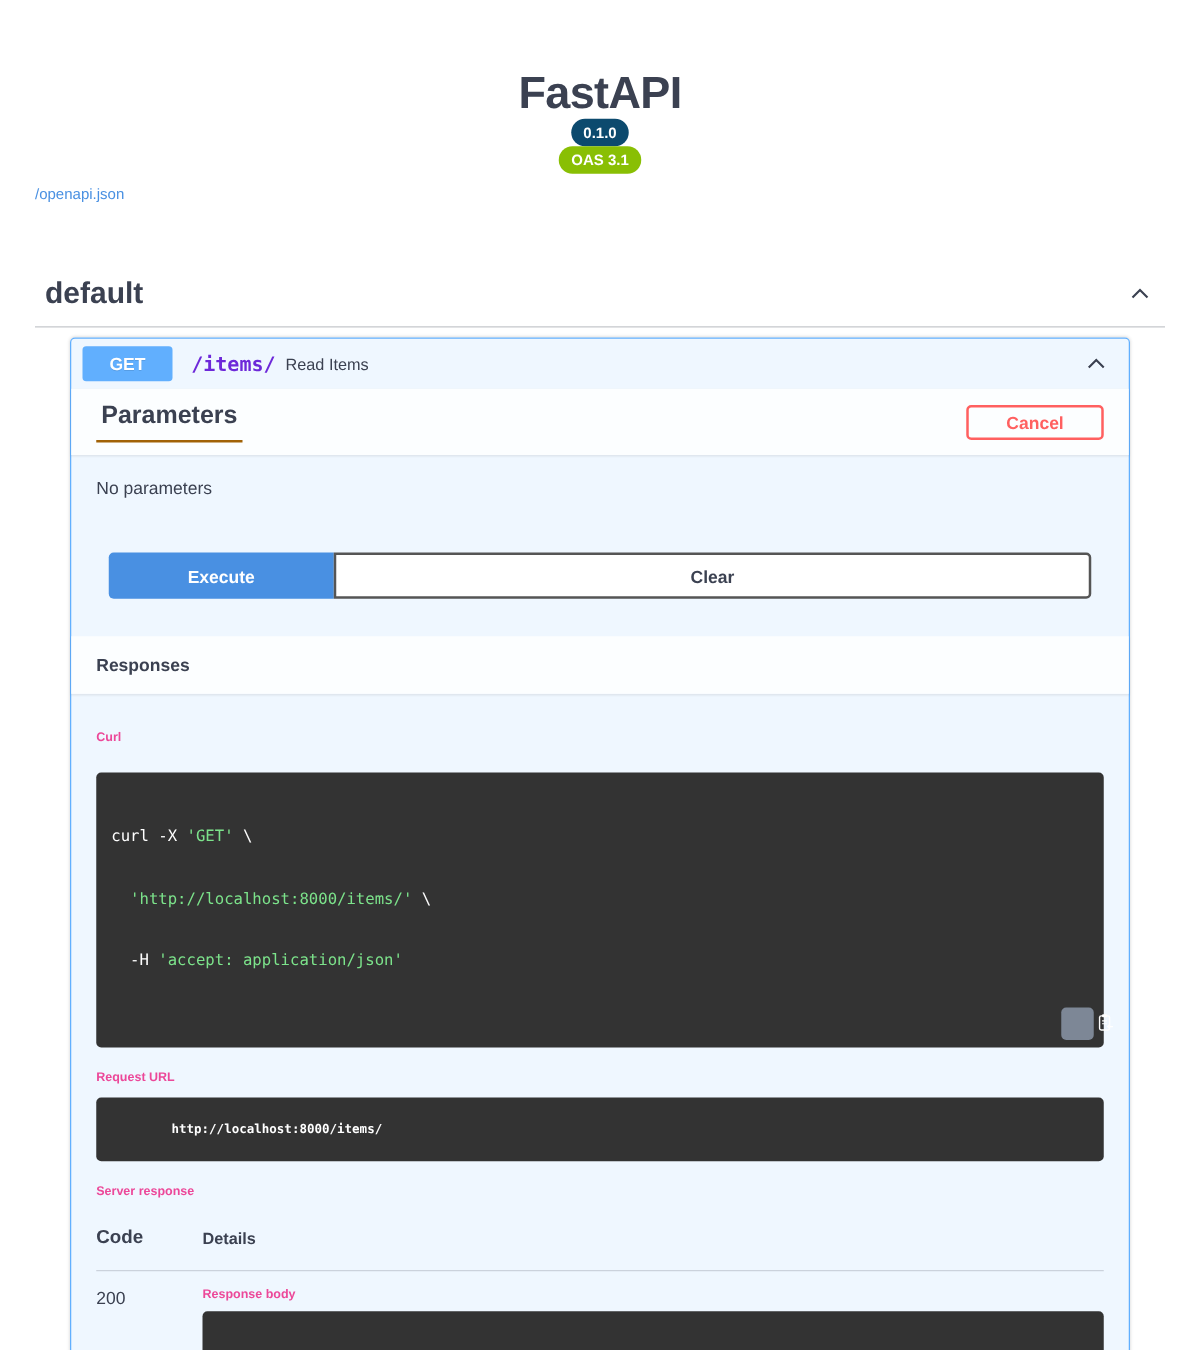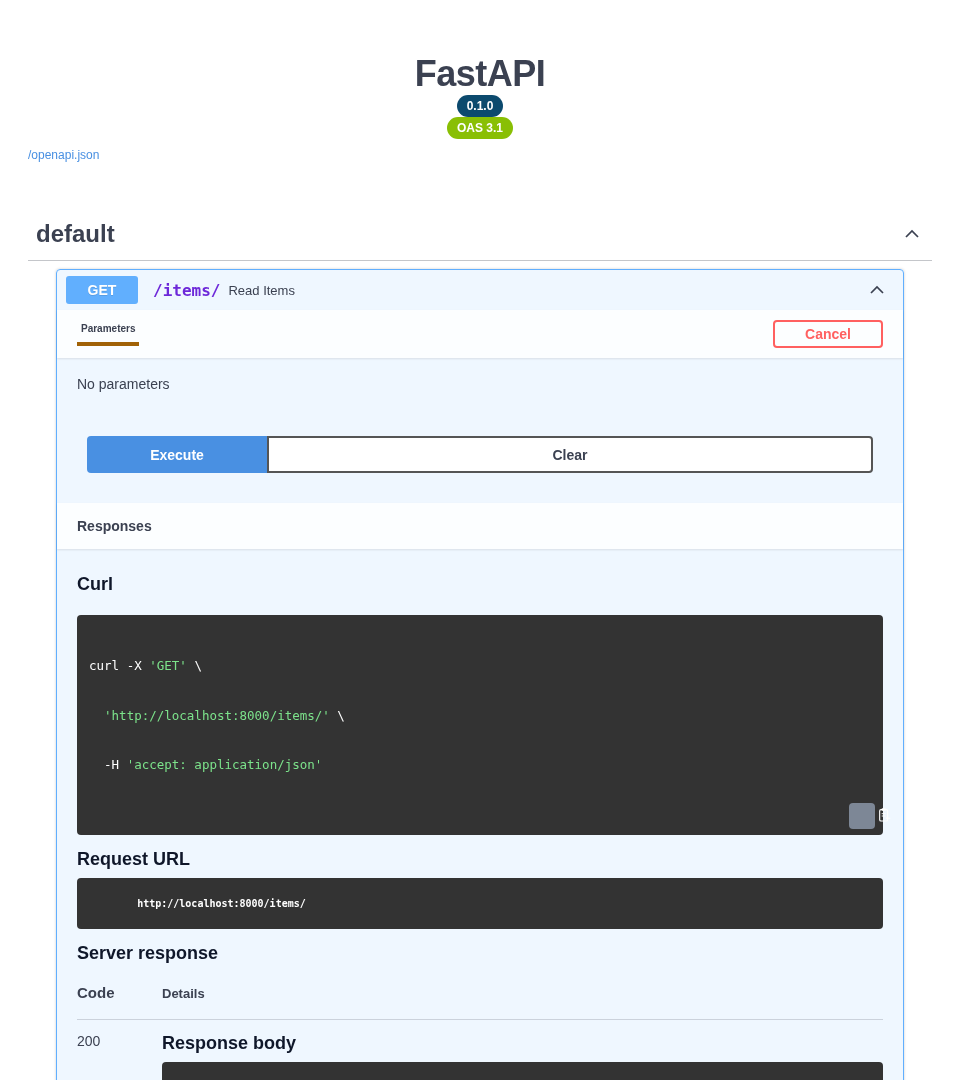--- a/index.html
+++ b/index.html
@@ -32,38 +32,38 @@
     border-radius: 3px; width: 72px; padding: 6px 0; text-align: center;
     text-shadow: 0 1px 0 rgba(0,0,0,.1); }
   .op-path { margin-left: 15px; font-family: "DejaVu Sans Mono", monospace;
     font-weight: bold; font-size: 16px; color: #6d28d9; }
   .op-summary-text { margin-left: 8px; font-size: 13px; color: #3b4151; }
   .opblock-summary .chev-btn { margin-left: auto; }
 
   
   .section-band { background: rgba(255,255,255,.8); box-shadow: 0 1px 2px rgba(0,0,0,.1);
     display: flex; align-items: center; justify-content: space-between; padding: 10px 20px; }
-  .tab-item { font-size: 10px; font-weight: bold; color: #3b4151; cursor: pointer;
-    padding: 0 4px 8px; border-bottom: 4px solid #a16207; }
+  .tab-item { font-size: 20px; font-weight: bold; color: #3b4151; cursor: pointer;
+    padding: 0 4px 8px; border-bottom: 2px solid #a16207; }
   .btn-cancel { background: transparent; border: 2px solid #ff6060; border-radius: 4px;
     color: #ff6060; font-weight: bold; font-size: 14px; padding: 4px 30px; cursor: pointer; }
   .responses-band { padding: 15px 20px; }
   .band-title { font-size: 14px; font-weight: bold; color: #3b4151; }
 
   
   .parameters-body { padding: 18px 20px 44px; font-size: 14px; }
   .execute-row { display: flex; padding: 0 30px 30px; }
   .btn-execute { flex: 0 0 180px; height: 37px; background: #4990e2; color: #fff;
     font-weight: bold; font-size: 14px; border: none; border-radius: 4px 0 0 4px; cursor: pointer; }
   .btn-clear { flex: 1; height: 37px; background: #fff; color: #3b4151; font-weight: bold;
     font-size: 14px; border: 2px solid #555; border-radius: 0 4px 4px 0; cursor: pointer; }
 
   
   .responses-inner { padding: 25px 20px 20px; }
-  .h5-label { font-size: 18px; font-weight: bold; color: #0f172a; }
+  .h5-label { font-size: 10px; font-weight: bold; color: #ec4899; }
   .code-block { background: #333; color: #fff; border-radius: 4px;
     font-family: "DejaVu Sans Mono", monospace; white-space: pre; }
   .curl-block { margin: 20px 0 14px; padding: 10px 12px 12px; font-size: 12.5px;
     line-height: 1.32; position: relative; }
   .tok-str { color: #7ce38b; }
   .copy-btn { position: absolute; right: 8px; bottom: 6px; width: 26px; height: 26px;
     background: #7d8796; border: none; border-radius: 4px; cursor: pointer;
     display: flex; align-items: center; justify-content: center; }
   .request-url-block { margin: 8px 0 14px; padding: 9px 12px; font-weight: bold; font-size: 10px; }
 

